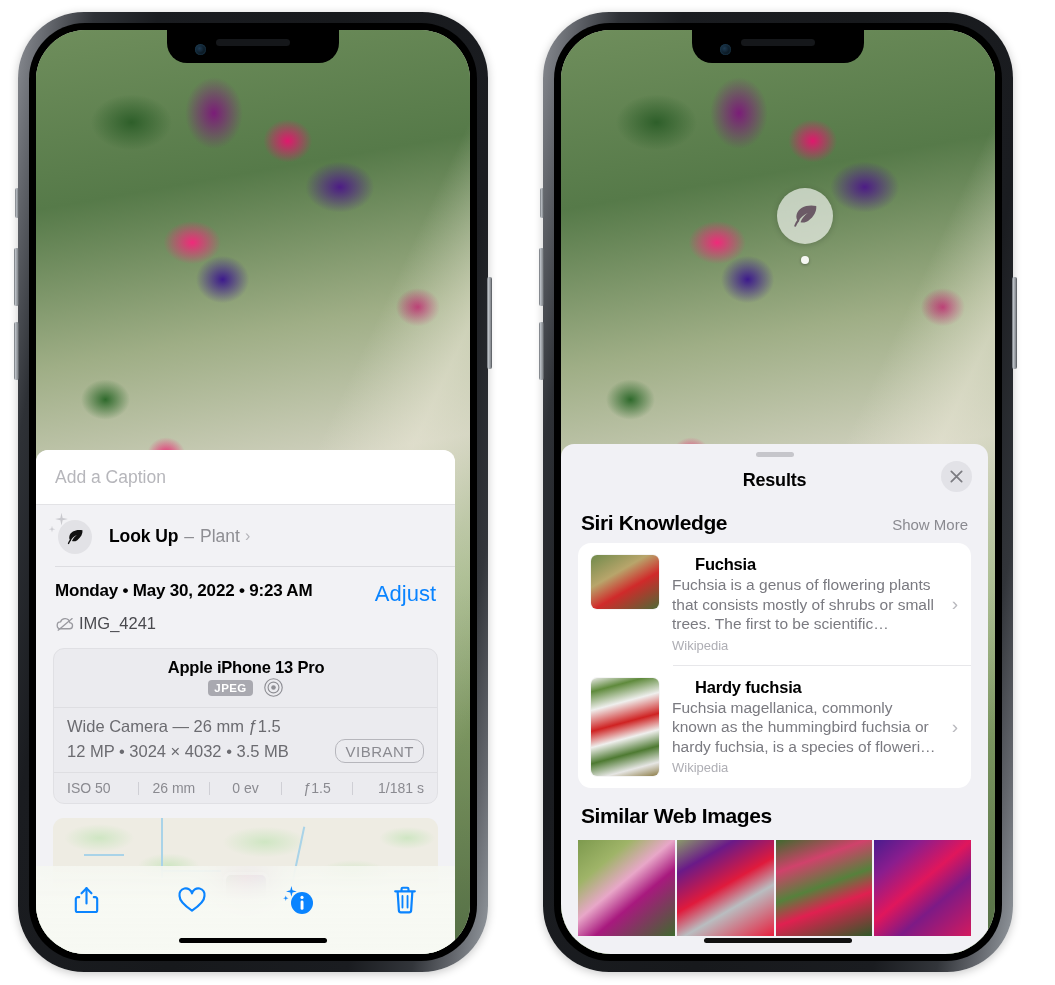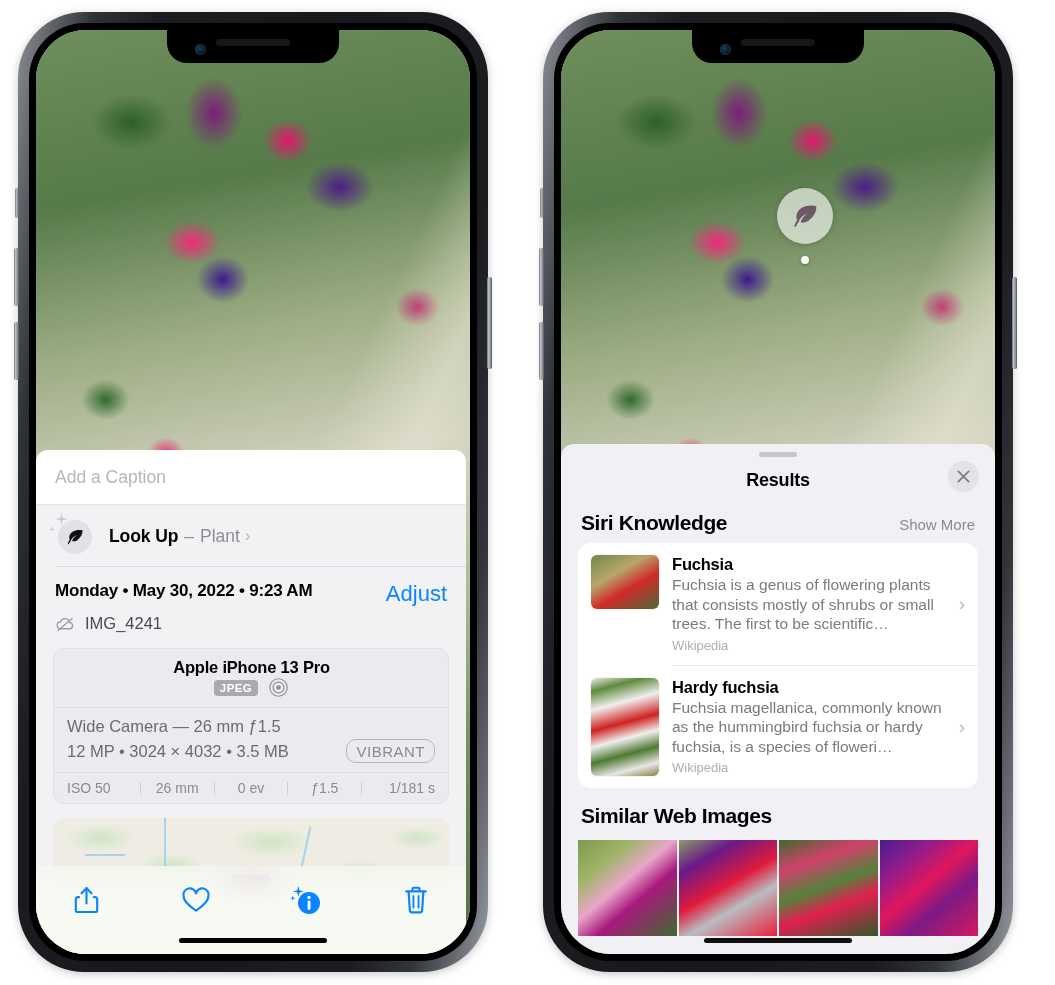--- a/index.html
+++ b/index.html
@@ -90,21 +90,21 @@
   
   .photo::after {
     content: ""; position: absolute; inset: 0;
     background:
       linear-gradient(115deg, rgba(255,255,255,0) 55%, rgba(235,232,215,.55) 66%, rgba(210,215,190,.25) 76%, rgba(255,255,255,0) 88%),
       linear-gradient(0deg, rgba(0,0,0,.10), rgba(0,0,0,0) 40%);
   }
 
   
   .info-sheet {
-    position: absolute; left: 0; right: 4px; bottom: 0;
+    position: absolute; left: 0; right: 15px; bottom: 0;
     height: 504px;
     background: #f2f2f5;
     border-top-left-radius: 12px; border-top-right-radius: 12px;
     z-index: 20;
     overflow: hidden;
   }
   .caption-row {
     background: #ffffff;
     height: 55px;
     display: flex; align-items: center;
@@ -134,21 +134,21 @@
   .lookup-sub { font-size: 17.5px; color: #8e8e93; font-weight: 400; margin-left: 6px; }
   .chev-lu { margin-left: 5px; color: #b5b5ba; font-size: 16px; }
   .lookup-sep { position:absolute; left: 19px; right: 0; bottom: 0; height: 1px; background: #ddddE1; }
 
   .date-row {
     padding: 14px 19px 2px 19px;
     display: flex; align-items: flex-start; justify-content: space-between;
   }
   .date-txt { font-size: 17px; font-weight: 600; color: #000; letter-spacing: -.2px; }
   .adjust-btn { font-size: 22px; color: #0a84ff; }
-  .file-row { display: flex; align-items: center; padding: 4px 19px 0 19px; gap: 9px; }
+  .file-row { display: flex; align-items: center; padding: 4px 19px 0 19px; gap: 3px; }
   .file-name { font-size: 16.5px; color: #4a4a4f; }
 
   .exif-card {
     margin: 14px 17px 0 17px;
     background: #ebebef;
     border-radius: 11px;
     overflow: hidden;
     border: 1px solid #e0e0e4;
   }
   .exif-head {
@@ -232,21 +232,21 @@
     box-shadow: 0 1px 6px rgba(0,0,0,.18);
   }
   .vlu-dot {
     position: absolute; left: 240px; top: 226px; z-index: 15;
     width: 8px; height: 8px; border-radius: 50%;
     background: rgba(255,255,255,.92);
     box-shadow: 0 1px 3px rgba(0,0,0,.3);
   }
 
   .results-sheet {
-    position: absolute; left: 0; right: 0; bottom: 0;
+    position: absolute; left: 0; right: 7px; bottom: 0;
     height: 510px;
     background: #f1f1f5;
     border-top-left-radius: 13px; border-top-right-radius: 13px;
     z-index: 20; overflow: hidden;
   }
   .grabber {
     width: 38px; height: 5px; border-radius: 3px;
     background: #c6c6cb; margin: 8px auto 0 auto;
   }
   .results-hdr {
@@ -279,21 +279,21 @@
   .kthumb {
     width: 68px; height: 54px; border-radius: 6px; flex: none; margin-right: 13px;
     background: linear-gradient(150deg,#6f8a4b,#b8a56b 35%,#d02a2a 60%,#4e6a36);
     box-shadow: 0 0 0 1px rgba(0,0,0,.04);
   }
   .kthumb.tall {
     width: 68px; height: 98px;
     background: linear-gradient(165deg,#e9e9e7 0%,#5f8a3c 12%,#efefed 28%,#cf2222 46%,#efefed 60%,#4e7a32 74%,#e6e6e4 88%,#8b7b45 100%);
   }
   .ktext { flex: 1; min-width: 0; padding-right: 22px; }
-  .ktitle { font-size: 16.5px; font-weight: 700; color: #000; letter-spacing: -.2px; margin-bottom: 1px; }
+  .ktitle { font-size: 16.5px; font-weight: 700; color: #000; letter-spacing: -.2px; margin-bottom: 1px; margin-left: 23px; }
   .kdesc { font-size: 15.5px; color: #7a7a80; line-height: 1.26; }
   .ksrc { font-size: 13px; color: #aeaeb4; margin-top: 4px; }
   .kchev {
     position: absolute; right: 13px; top: 50%; transform: translateY(-50%);
     color: #b9b9be; font-size: 19px;
   }
 
   .web-strip { display: flex; gap: 2px; margin: 4px 17px 0 17px; }
   .web-thumb { flex: 1; height: 96px; }
   .wt1 { background: linear-gradient(140deg,#7d9a4e 0%,#9fb468 25%,#e8a7c8 45%,#a8197e 62%,#3f6a2e 100%); }

